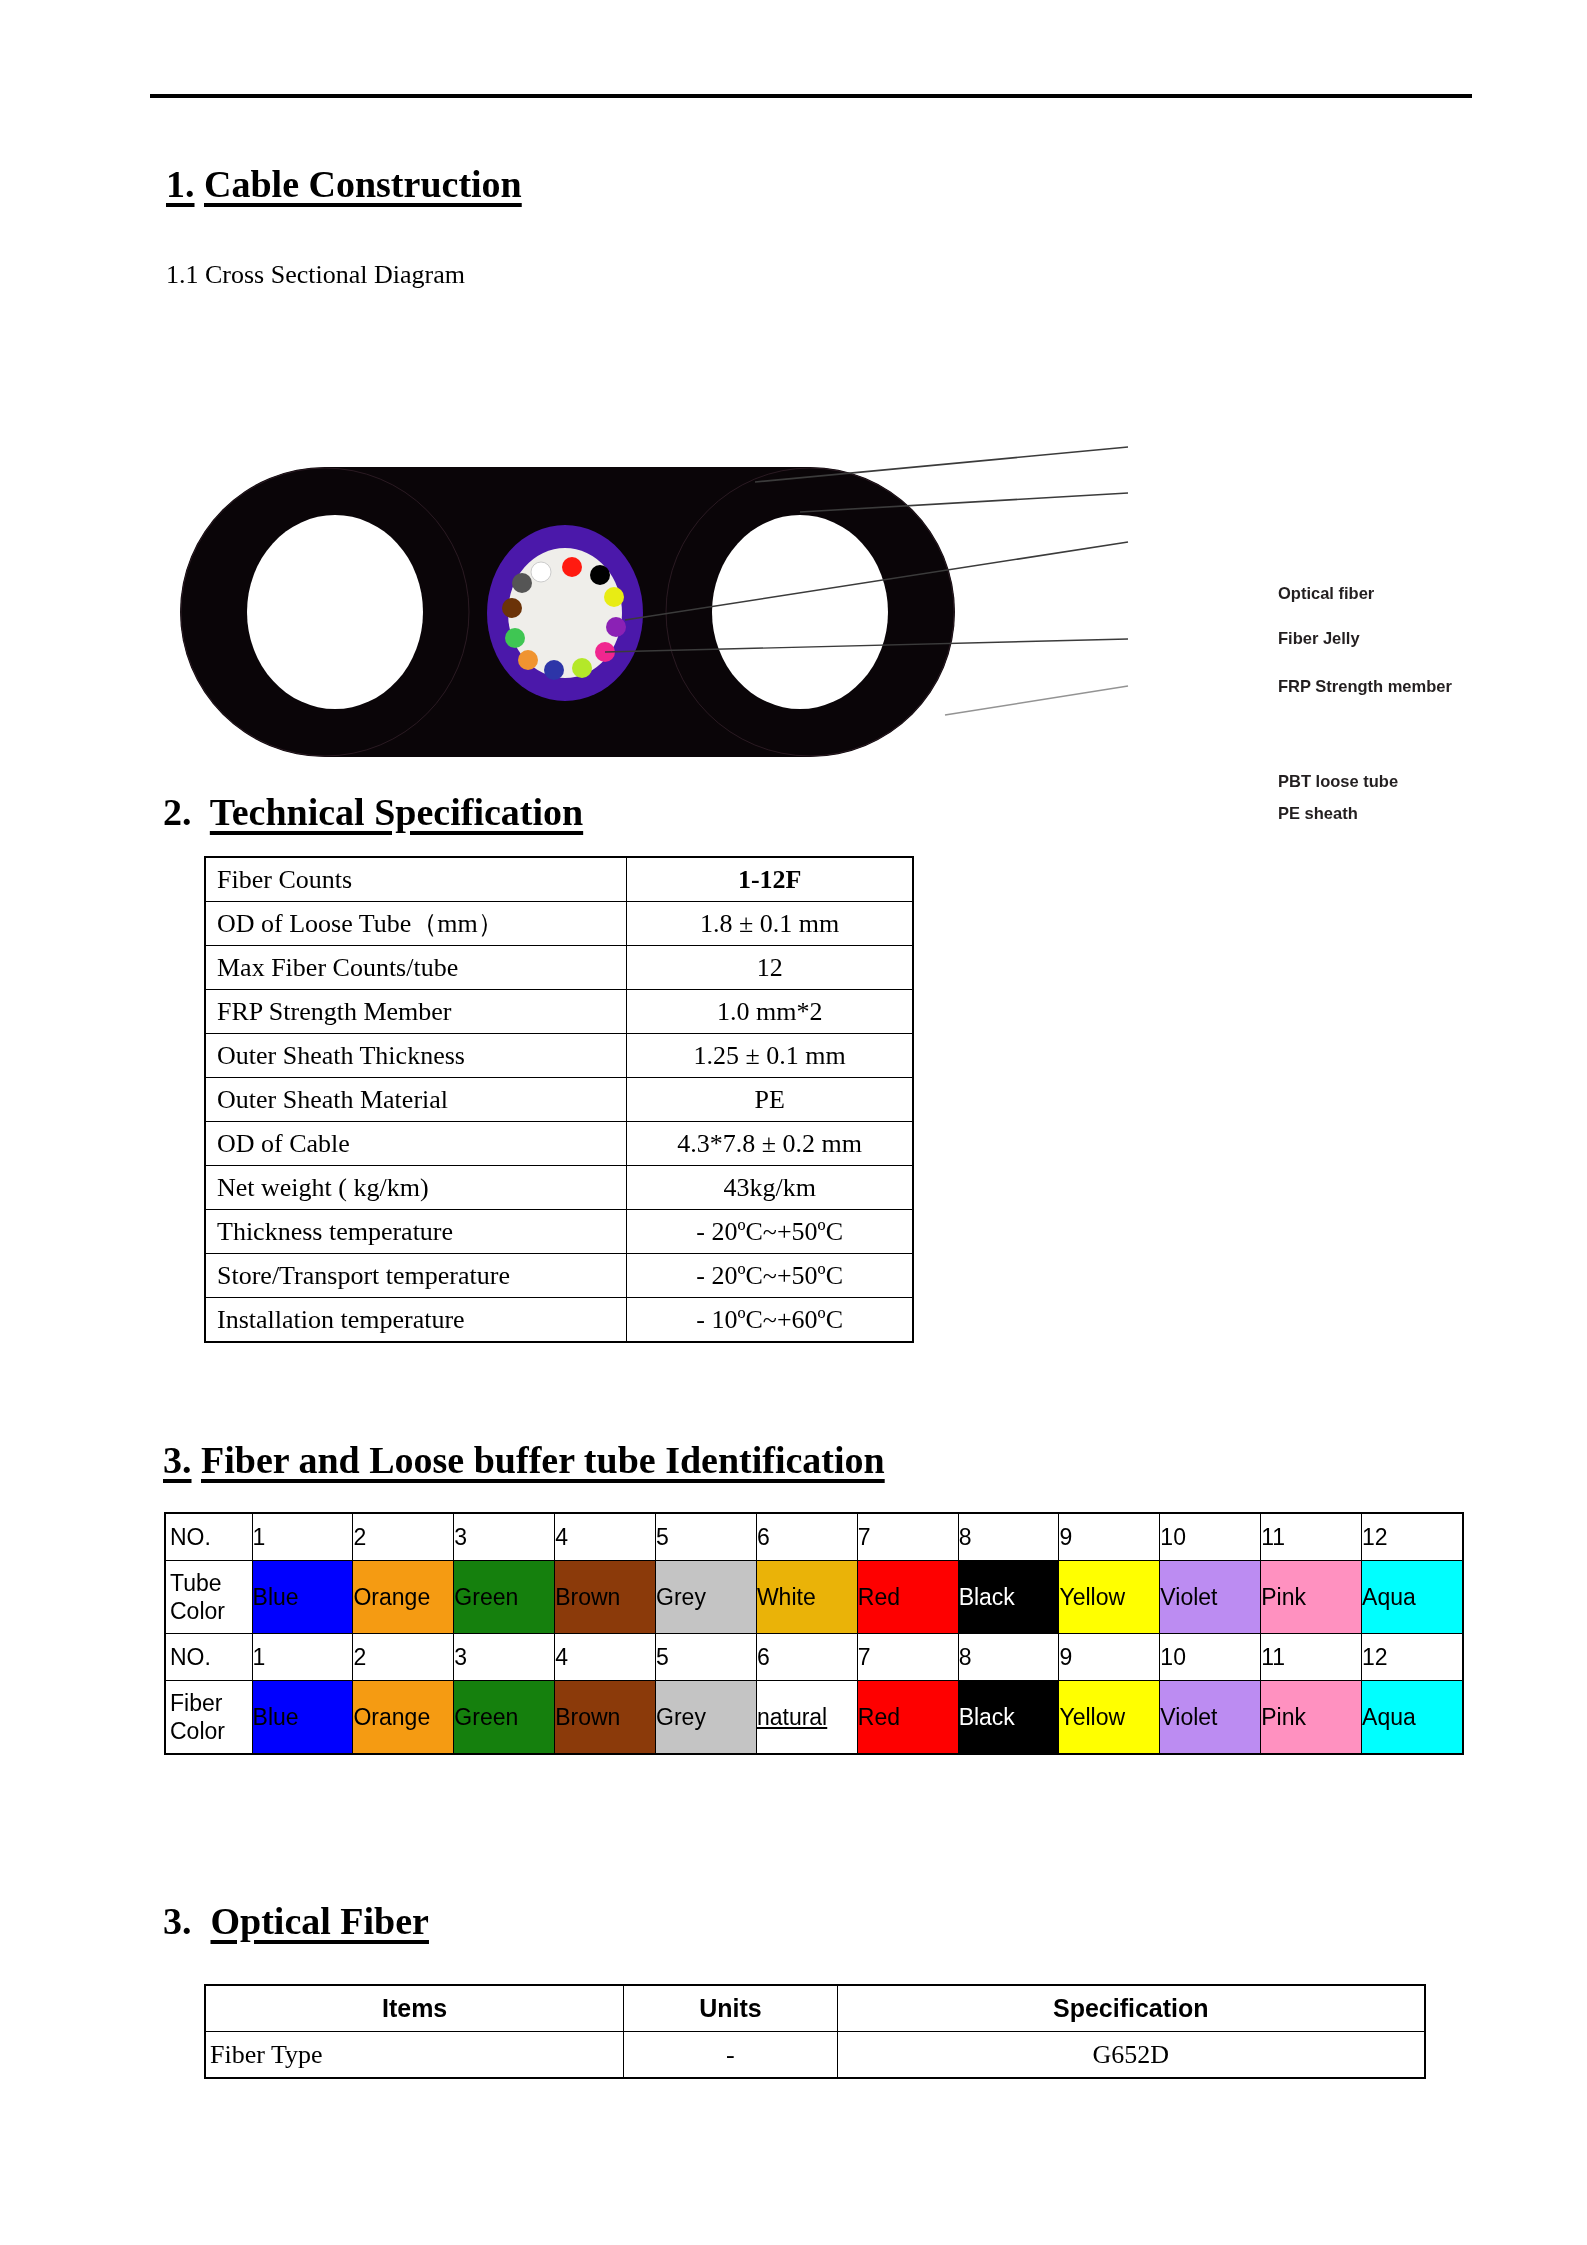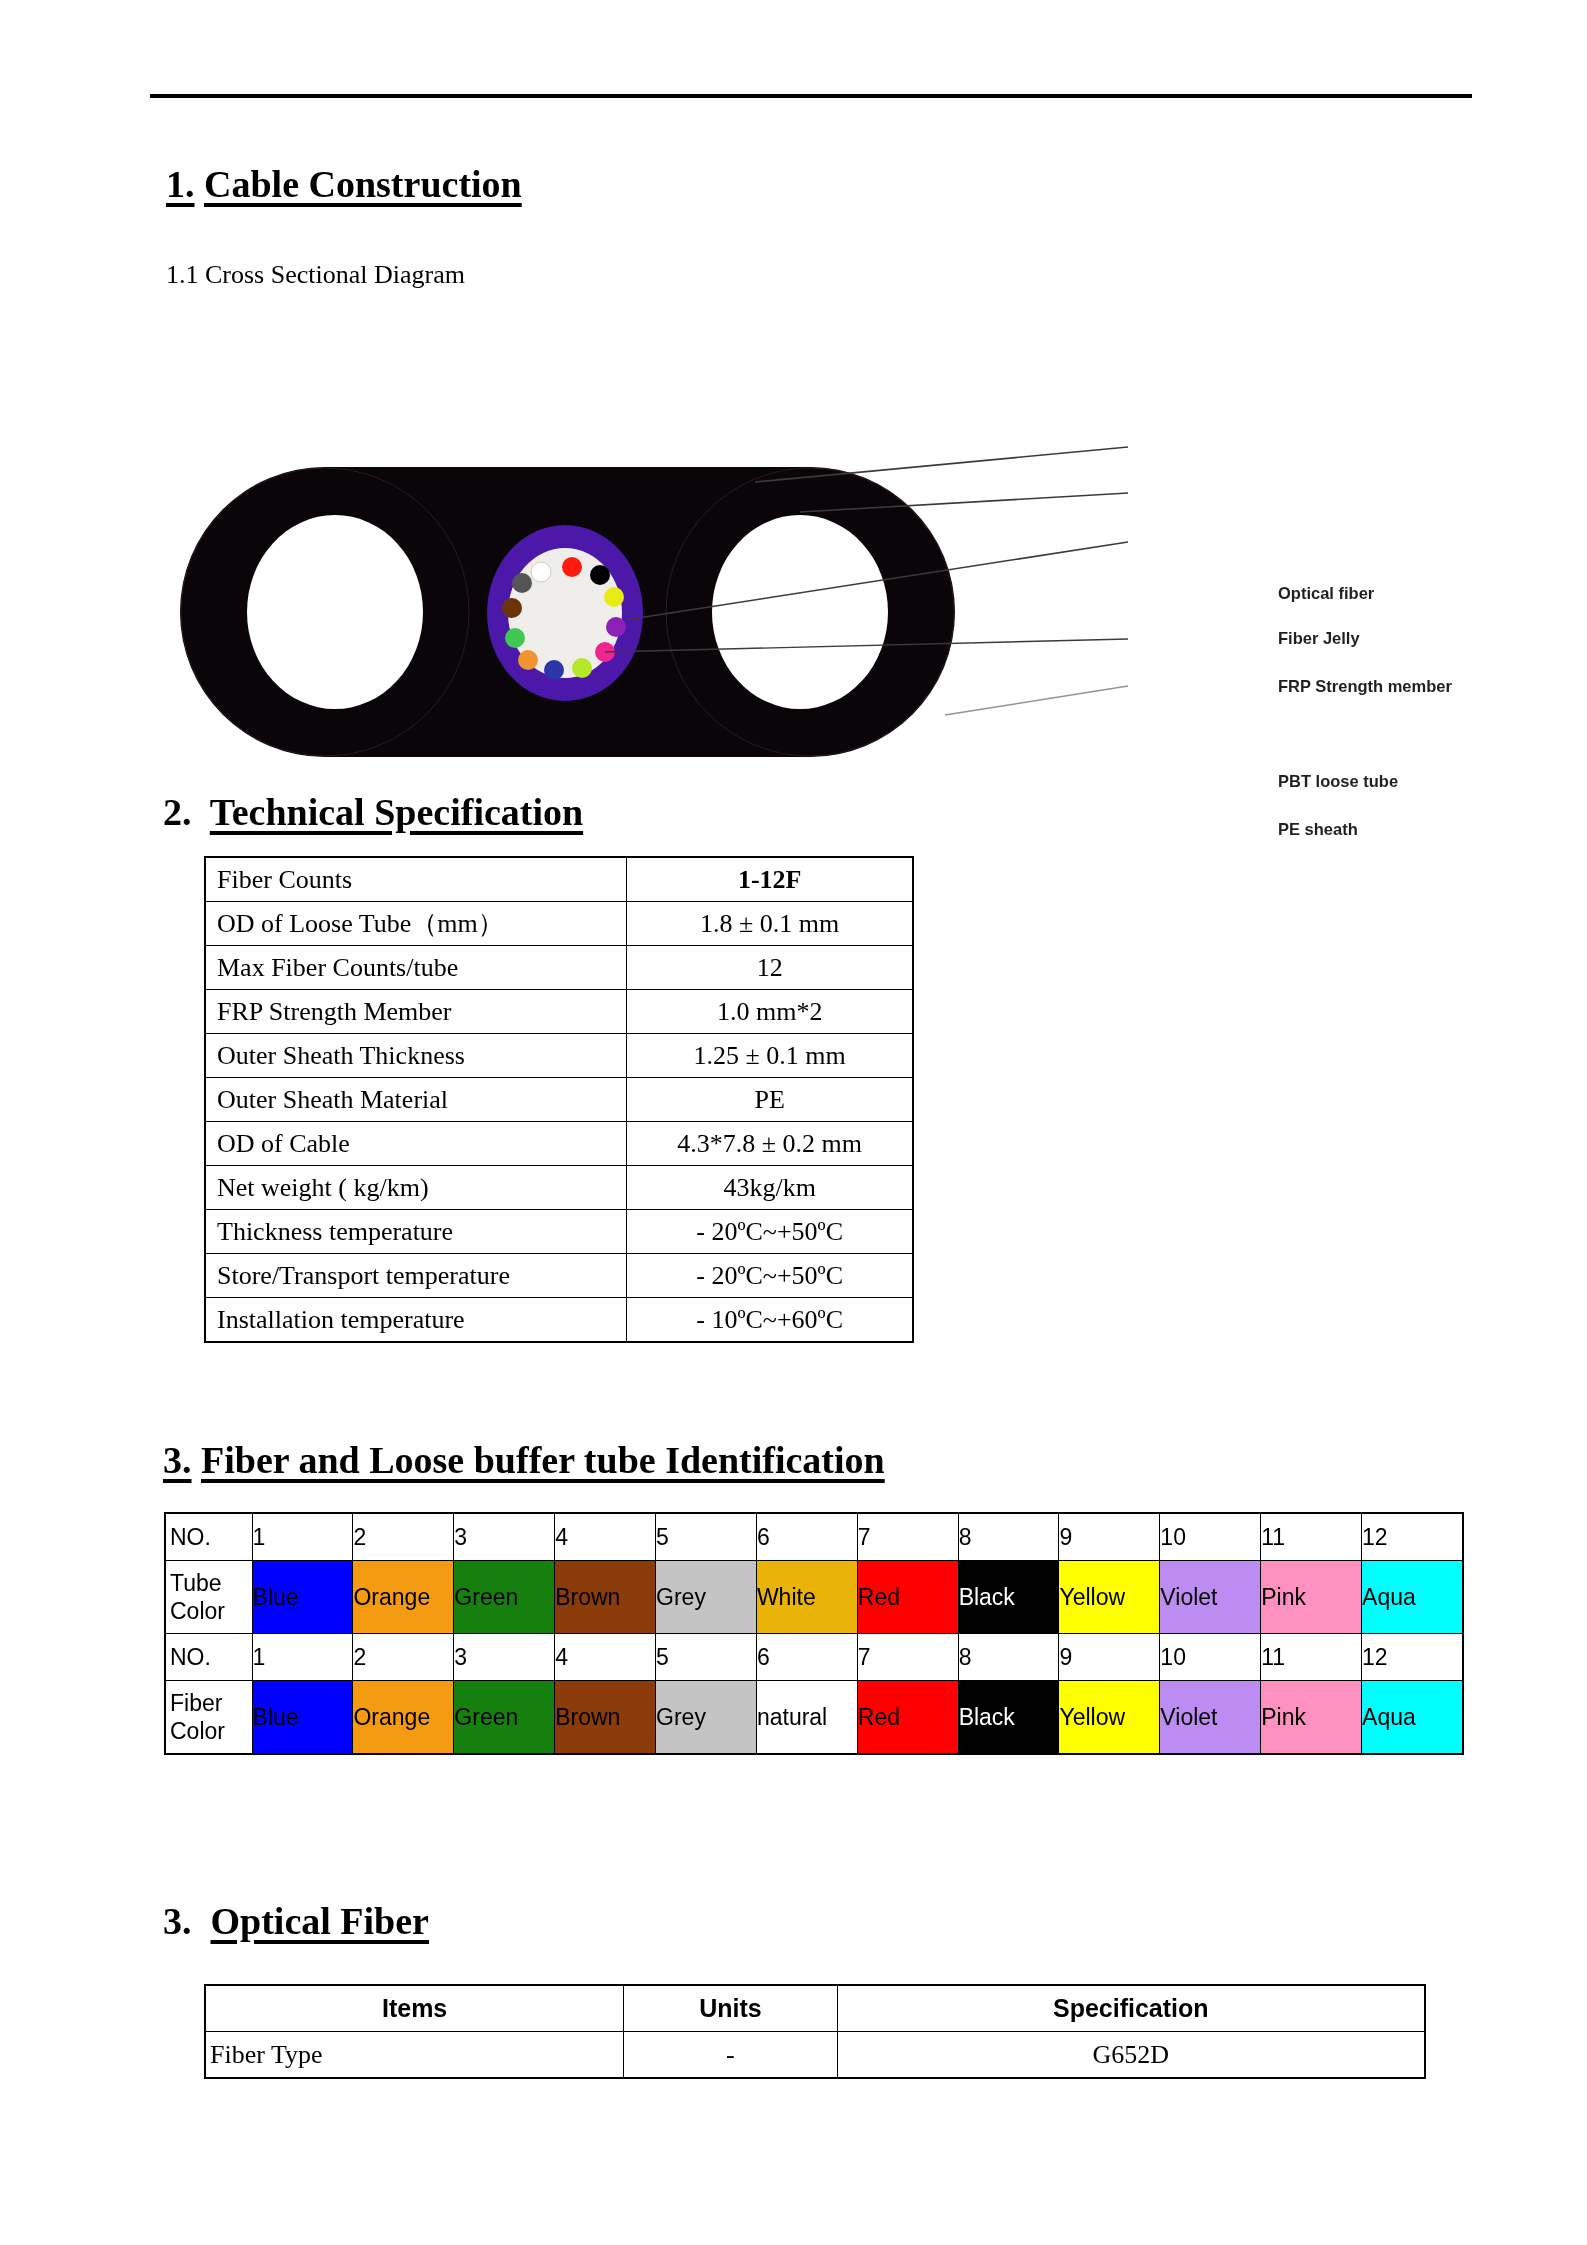--- a/index.html
+++ b/index.html
@@ -80,21 +80,21 @@
     font-size: 16.5px;
     font-weight: bold;
     color: #231f20;
     white-space: nowrap;
     line-height: 1;
   }
   #label-optical-fiber      { left: 1128px; top: 255px; }
   #label-fiber-jelly        { left: 1128px; top: 300px; }
   #label-frp-strength       { left: 1128px; top: 348px; }
   #label-pbt-loose-tube     { left: 1128px; top: 443px; }
-  #label-pe-sheath          { left: 1128px; top: 491px; }
+  #label-pe-sheath          { left: 1128px; top: 475px; }
 
   
   table {
     border-collapse: collapse;
     position: absolute;
   }
   td, th { padding: 0; }
 
   
   #spec-table {
@@ -339,21 +339,21 @@
           <td>11</td>
           <td>12</td>
         </tr>
         <tr class="color-row">
           <td class="rowhdr">Fiber Color</td>
           <td style="background: rgb(0, 0, 255); color: rgb(0, 0, 0);">Blue</td>
           <td style="background: rgb(245, 155, 18); color: rgb(0, 0, 0);">Orange</td>
           <td style="background: rgb(21, 128, 13); color: rgb(0, 0, 0);">Green</td>
           <td style="background: rgb(139, 58, 10); color: rgb(0, 0, 0);">Brown</td>
           <td style="background: rgb(196, 196, 196); color: rgb(0, 0, 0);">Grey</td>
-          <td style="background: rgb(255, 255, 255); color: rgb(0, 0, 0);">natural</td>
+          <td style="background: rgb(255, 255, 255); color: rgb(0, 0, 0); text-decoration: underline;">natural</td>
           <td style="background: rgb(254, 0, 0); color: rgb(0, 0, 0);">Red</td>
           <td style="background: rgb(0, 0, 0); color: rgb(255, 255, 255);">Black</td>
           <td style="background: rgb(255, 255, 0); color: rgb(0, 0, 0);">Yellow</td>
           <td style="background: rgb(188, 140, 242); color: rgb(0, 0, 0);">Violet</td>
           <td style="background: rgb(255, 145, 192); color: rgb(0, 0, 0);">Pink</td>
           <td style="background: rgb(0, 255, 255); color: rgb(0, 0, 0);">Aqua</td>
         </tr>
       </tbody>
   </table>
 

